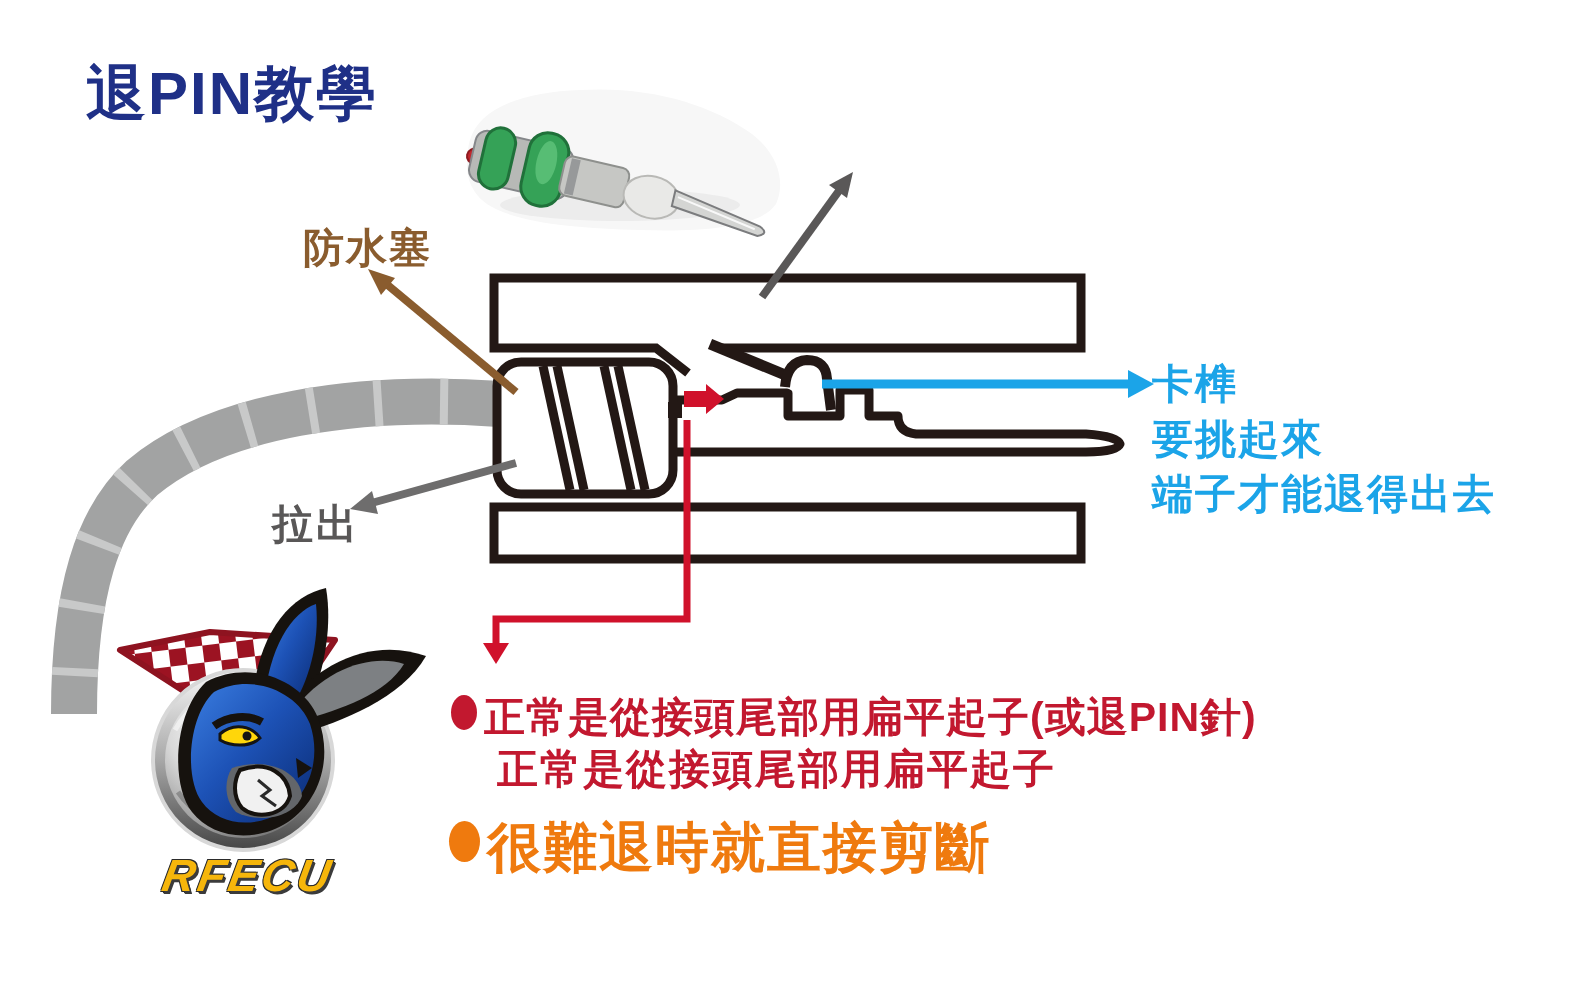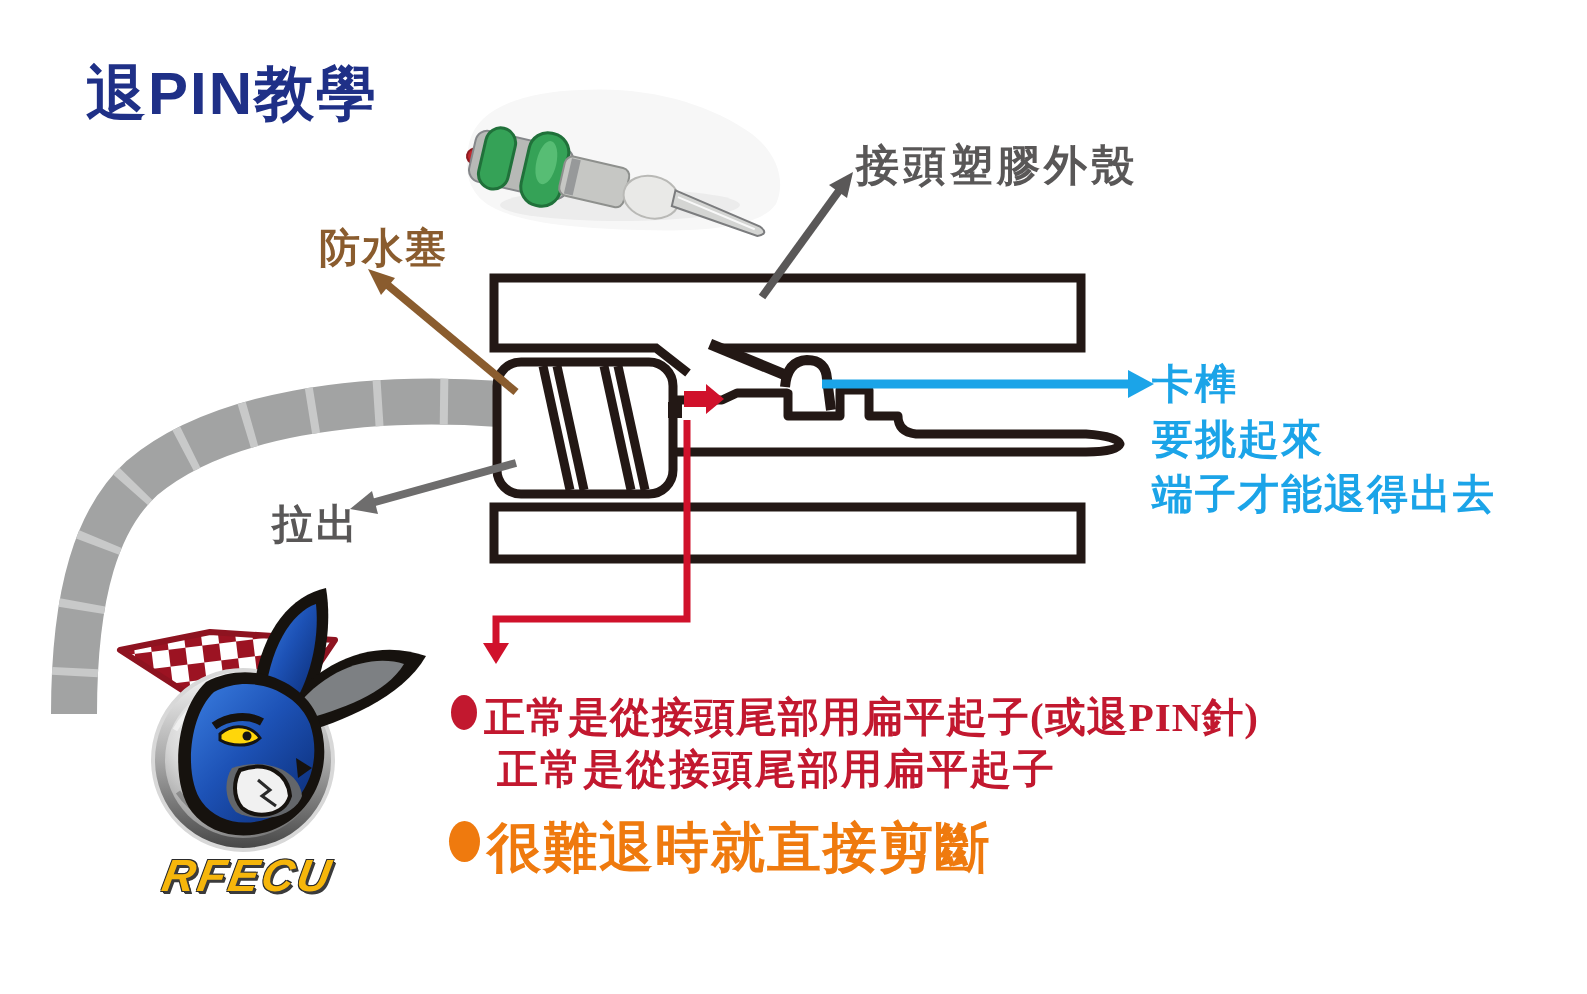--- a/index.html
+++ b/index.html
@@ -4,26 +4,26 @@
 <style>
   html,body{margin:0;padding:0;background:#ffffff;}
   #stage{
     position:relative;width:1504px;height:994px;background:#ffffff;overflow:hidden;
     font-family:"Liberation Sans","DejaVu Sans",sans-serif;
   }
   #art{position:absolute;left:0;top:0;width:1587px;height:994px;}
   .lbl{position:absolute;white-space:nowrap;font-weight:800;}
   .title{left:86px;top:54px;font-size:60px;font-weight:900;letter-spacing:2px;color:#1f3087;}
   .housing{left:856px;top:137px;font-size:43px;letter-spacing:4px;color:#595757;}
-  .sealLbl{left:303px;top:221px;font-size:41px;letter-spacing:2px;color:#8a5c2e;margin-left:16px;}
+  .sealLbl{left:303px;top:221px;font-size:41px;letter-spacing:2px;color:#8a5c2e;}
   .pullLbl{left:228px;top:497px;font-size:41px;letter-spacing:3px;color:#595757;margin-left:44px;}
   .latch{left:1152px;top:357px;font-size:41px;line-height:55px;letter-spacing:2px;color:#1ba4e8;}
   .note{position:absolute;display:flex;align-items:flex-start;}
   .note .dot{flex:0 0 auto;width:26px;height:35px;border-radius:50%;margin:5px 7px 0 0;background:#c2182f;}
-  .note .txt{font-size:41px;font-weight:800;color:#c2182f;letter-spacing:1px;white-space:nowrap;font-family:Liberation Serif, serif;}
+  .note .txt{font-size:41px;font-weight:800;color:#c2182f;letter-spacing:1px;white-space:nowrap;}
   .note1{left:451px;top:690px;}
   .note1b{left:497px;top:742px;}
   .note1b .txt{letter-spacing:2px;}
   .note2{left:451px;top:797px;}
   .note3{left:449px;top:812px;}
   .note3 .dot{width:31px;height:41px;margin-top:9px;background:#ef7a0e;}
   .note3 .txt{font-size:54px;color:#ef7a0e;letter-spacing:2px;}
   .plain{position:absolute;font-weight:800;}
   .brand{
     left:138px;top:850px;width:220px;text-align:center;
@@ -151,21 +151,20 @@
       <path d="M220,734 C234,722 252,726 260,738 C250,748 230,746 220,740 Z" fill="#ffd60a" stroke="#141414" stroke-width="3"></path>
       <circle cx="247" cy="736" r="4.5" fill="#141414"></circle>
       <path d="M214,726 C228,716 248,714 262,722" fill="none" stroke="#16120e" stroke-width="8"></path>
       <polygon points="296,758 312,768 298,778" fill="#16120e"></polygon>
     </g>
   </g>
 </svg>
 
 <div class="lbl title">退PIN教學</div>
 
-<div class="lbl housing">接頭塑膠外殼</div>
 
 <div class="lbl sealLbl">防水塞</div>
 
 <div class="lbl pullLbl">拉出</div>
 
 <div class="lbl latch">
   <div>卡榫</div>
   <div>要挑起來</div>
   <div>端子才能退得出去</div>
 </div>

